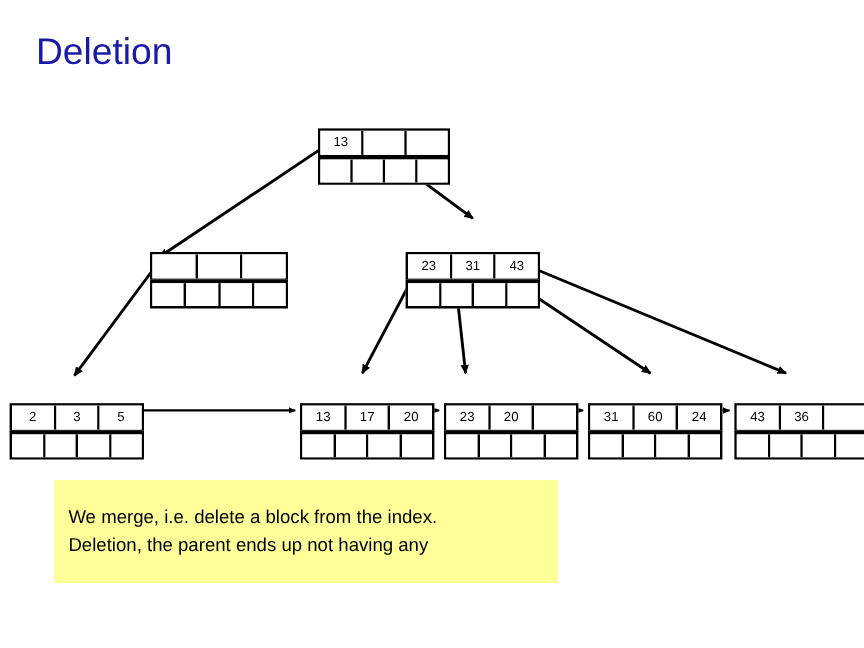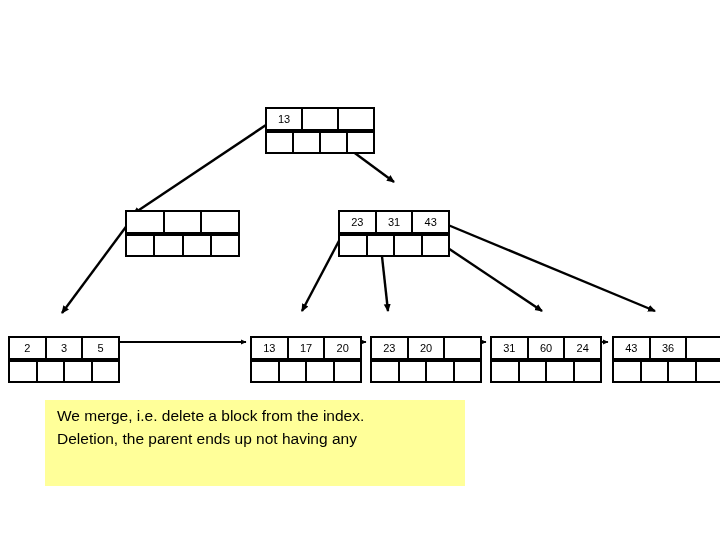--- a/index.html
+++ b/index.html
@@ -82,35 +82,36 @@
 
   
   #caption {
     position: absolute;
     left: 45px;
     top: 400px;
     width: 420px;
     height: 86px;
     background: #ffff99;
     box-sizing: border-box;
-    padding: 4px 10px 0 12px;
+    padding: 20px 10px 0 12px;
   }
   #caption p {
     margin: 0;
     font-size: 15.5px;
     line-height: 23px;
     color: #000000;
     font-family: "Liberation Sans", sans-serif;
   }
 </style>
 </head>
 <body>
 
 <div id="stage">
 
+  <div id="title">Deletion</div>
 
   <svg id="links" viewBox="0 0 720 540" xmlns="http://www.w3.org/2000/svg">
     <defs>
       <marker id="ah" markerWidth="9" markerHeight="9" refX="7" refY="4.5" orient="auto" markerUnits="userSpaceOnUse">
         <path d="M0,1 L8,4.5 L0,8 z" fill="#000000"></path>
       </marker>
       <marker id="ahs" markerWidth="7" markerHeight="7" refX="5.5" refY="3.5" orient="auto" markerUnits="userSpaceOnUse">
         <path d="M0,0.8 L6,3.5 L0,6.2 z" fill="#000000"></path>
       </marker>
     </defs>

